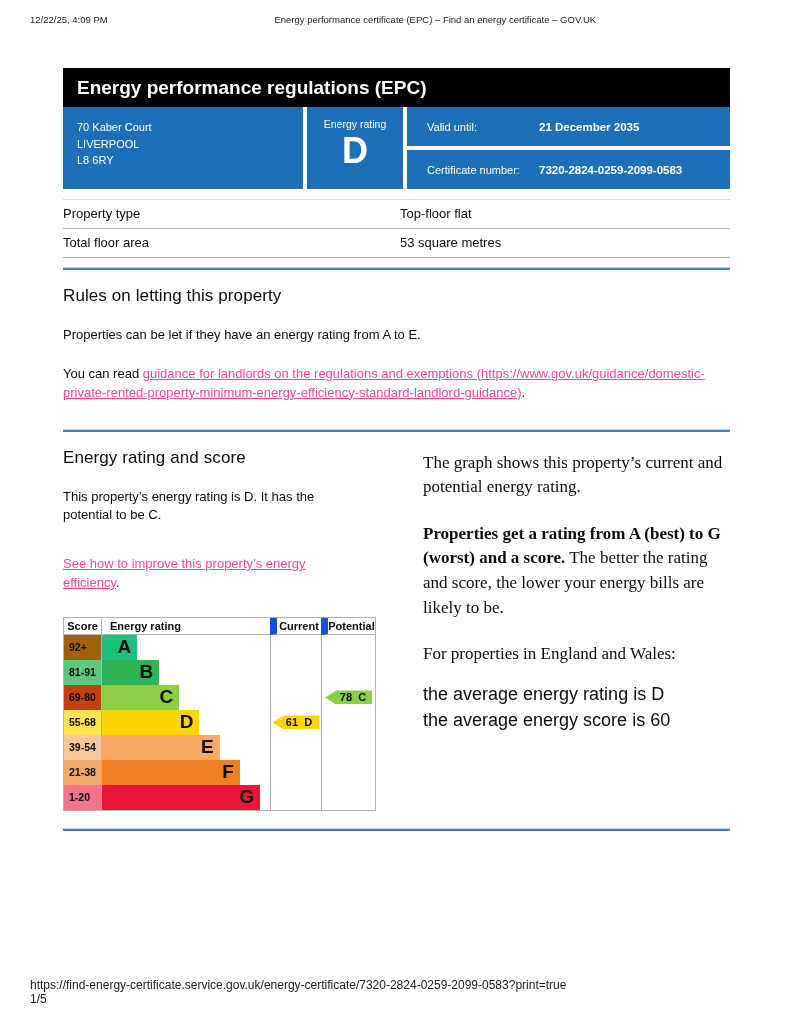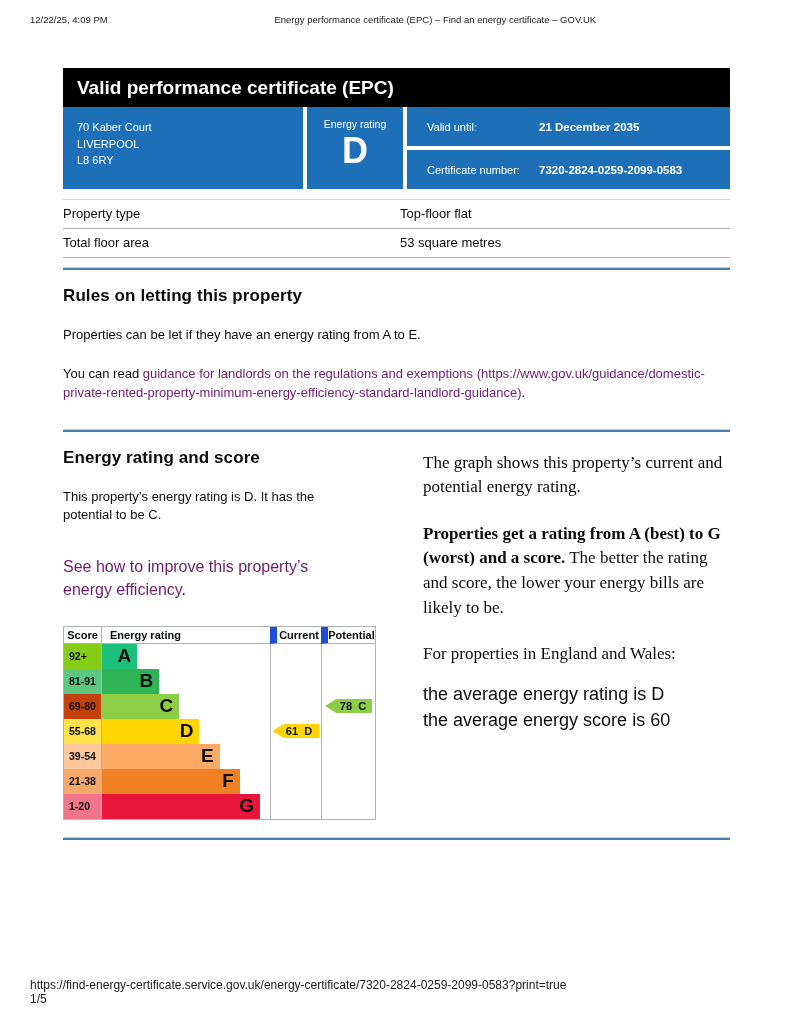--- a/index.html
+++ b/index.html
@@ -50,30 +50,30 @@
   .facts-row { display:flex; border-bottom:1px solid #b1b4b6; padding:6px 0 7px 0; font-size:13px; }
   .facts-label { width:337px; }
   
   .section-break {
     height:3px; border:0; margin:0;
     background:linear-gradient(to bottom,#b7d3e8 0 40%,#4a80b0 40% 100%);
   }
   .sb-1 { margin-top:9px; }
   .sb-2 { margin-top:26px; }
   .sb-3 { margin-top:17px; }
-  h2 { font-size:17px; font-weight:700; letter-spacing:.1px; }
+  h2 { font-size:17px; font-weight:400; letter-spacing:.1px; }
   .rules h2 { margin-top:16px; }
   .rules p { font-size:13px; margin-top:20px; line-height:1.45; }
-  a.link { color:#701a75; cursor:pointer; }
+  a.link { color:#ec4899; text-decoration:underline; cursor:pointer; }
   
   .cols { display:flex; margin-top:16px; }
   .col-left { width:310px; margin-right:50px; }
   .col-right { width:307px; padding-top:3px; }
   .col-left p.intro { font-size:13px; line-height:1.45; margin-top:20px; width:290px; }
-  .col-left .improve { display:block; font-size:16px; line-height:1.45; margin-top:30px; width:290px; }
+  .col-left .improve { display:block; font-size:13px; line-height:1.45; margin-top:30px; width:290px; }
   .col-right p { font-size:17px; line-height:1.45; margin-bottom:22px;font-family:Liberation Serif, serif; }
   .col-right .avg-line { font-size:18px; line-height:1.45; }
   .col-right .tight { margin-bottom:14px; }
   
   .epc-chart {
     margin-top:24px; width:313px;
     display:grid; grid-template-columns:38px 168px 51px 54px;
     border:1px solid #b1b4b6; font-size:11px;
   }
   .ch {
@@ -108,21 +108,21 @@
 <body>
 
 <div class="print-header">
   <span>12/22/25, 4:09 PM</span>
   <span class="ptitle">Energy performance certificate (EPC) – Find an energy certificate – GOV.UK</span>
 </div>
 
 <div class="content">
 
   <div class="banner">
-    <span>Valid performance certificate (EPC)</span>
+    <span>Energy performance regulations (EPC)</span>
   </div>
 
   <div class="summary-row">
     <div class="address-box">
       <div>70 Kaber Court</div>
       <div>LIVERPOOL</div>
       <div>L8 6RY</div>
     </div>
     <div class="rating-box">
       <span class="rlabel">Energy rating</span>
@@ -165,21 +165,21 @@
     <div class="col-left">
       <h2>Energy rating and score</h2>
       <p class="intro">This property’s energy rating is D. It has the potential to be C.</p>
       <span class="improve"><a class="link">See how to improve this property’s energy efficiency</a><span>.</span></span>
 
       <div class="epc-chart">
           <div class="ch ch-score">Score</div>
           <div class="ch ch-rating">Energy rating</div>
           <div class="ch ch-current">Current</div>
           <div class="ch ch-potential">Potential</div>
-          <div class="cell score-cell" style="background: #84cc16;">92+</div>
+          <div class="cell score-cell" style="background: #a16207;">92+</div>
           <div class="cell bar-cell">
             <div class="band-bar" style="width: 21%; background: rgb(28, 192, 122);">
               <div class="band-letter">A</div>
             </div>
           </div>
           <div class="cell cur-cell"></div>
           <div class="cell pot-cell"></div>
           <div class="cell score-cell" style="background: rgb(95, 198, 128);">81-91</div>
           <div class="cell bar-cell">
             <div class="band-bar" style="width: 34%; background: rgb(46, 180, 87);">

